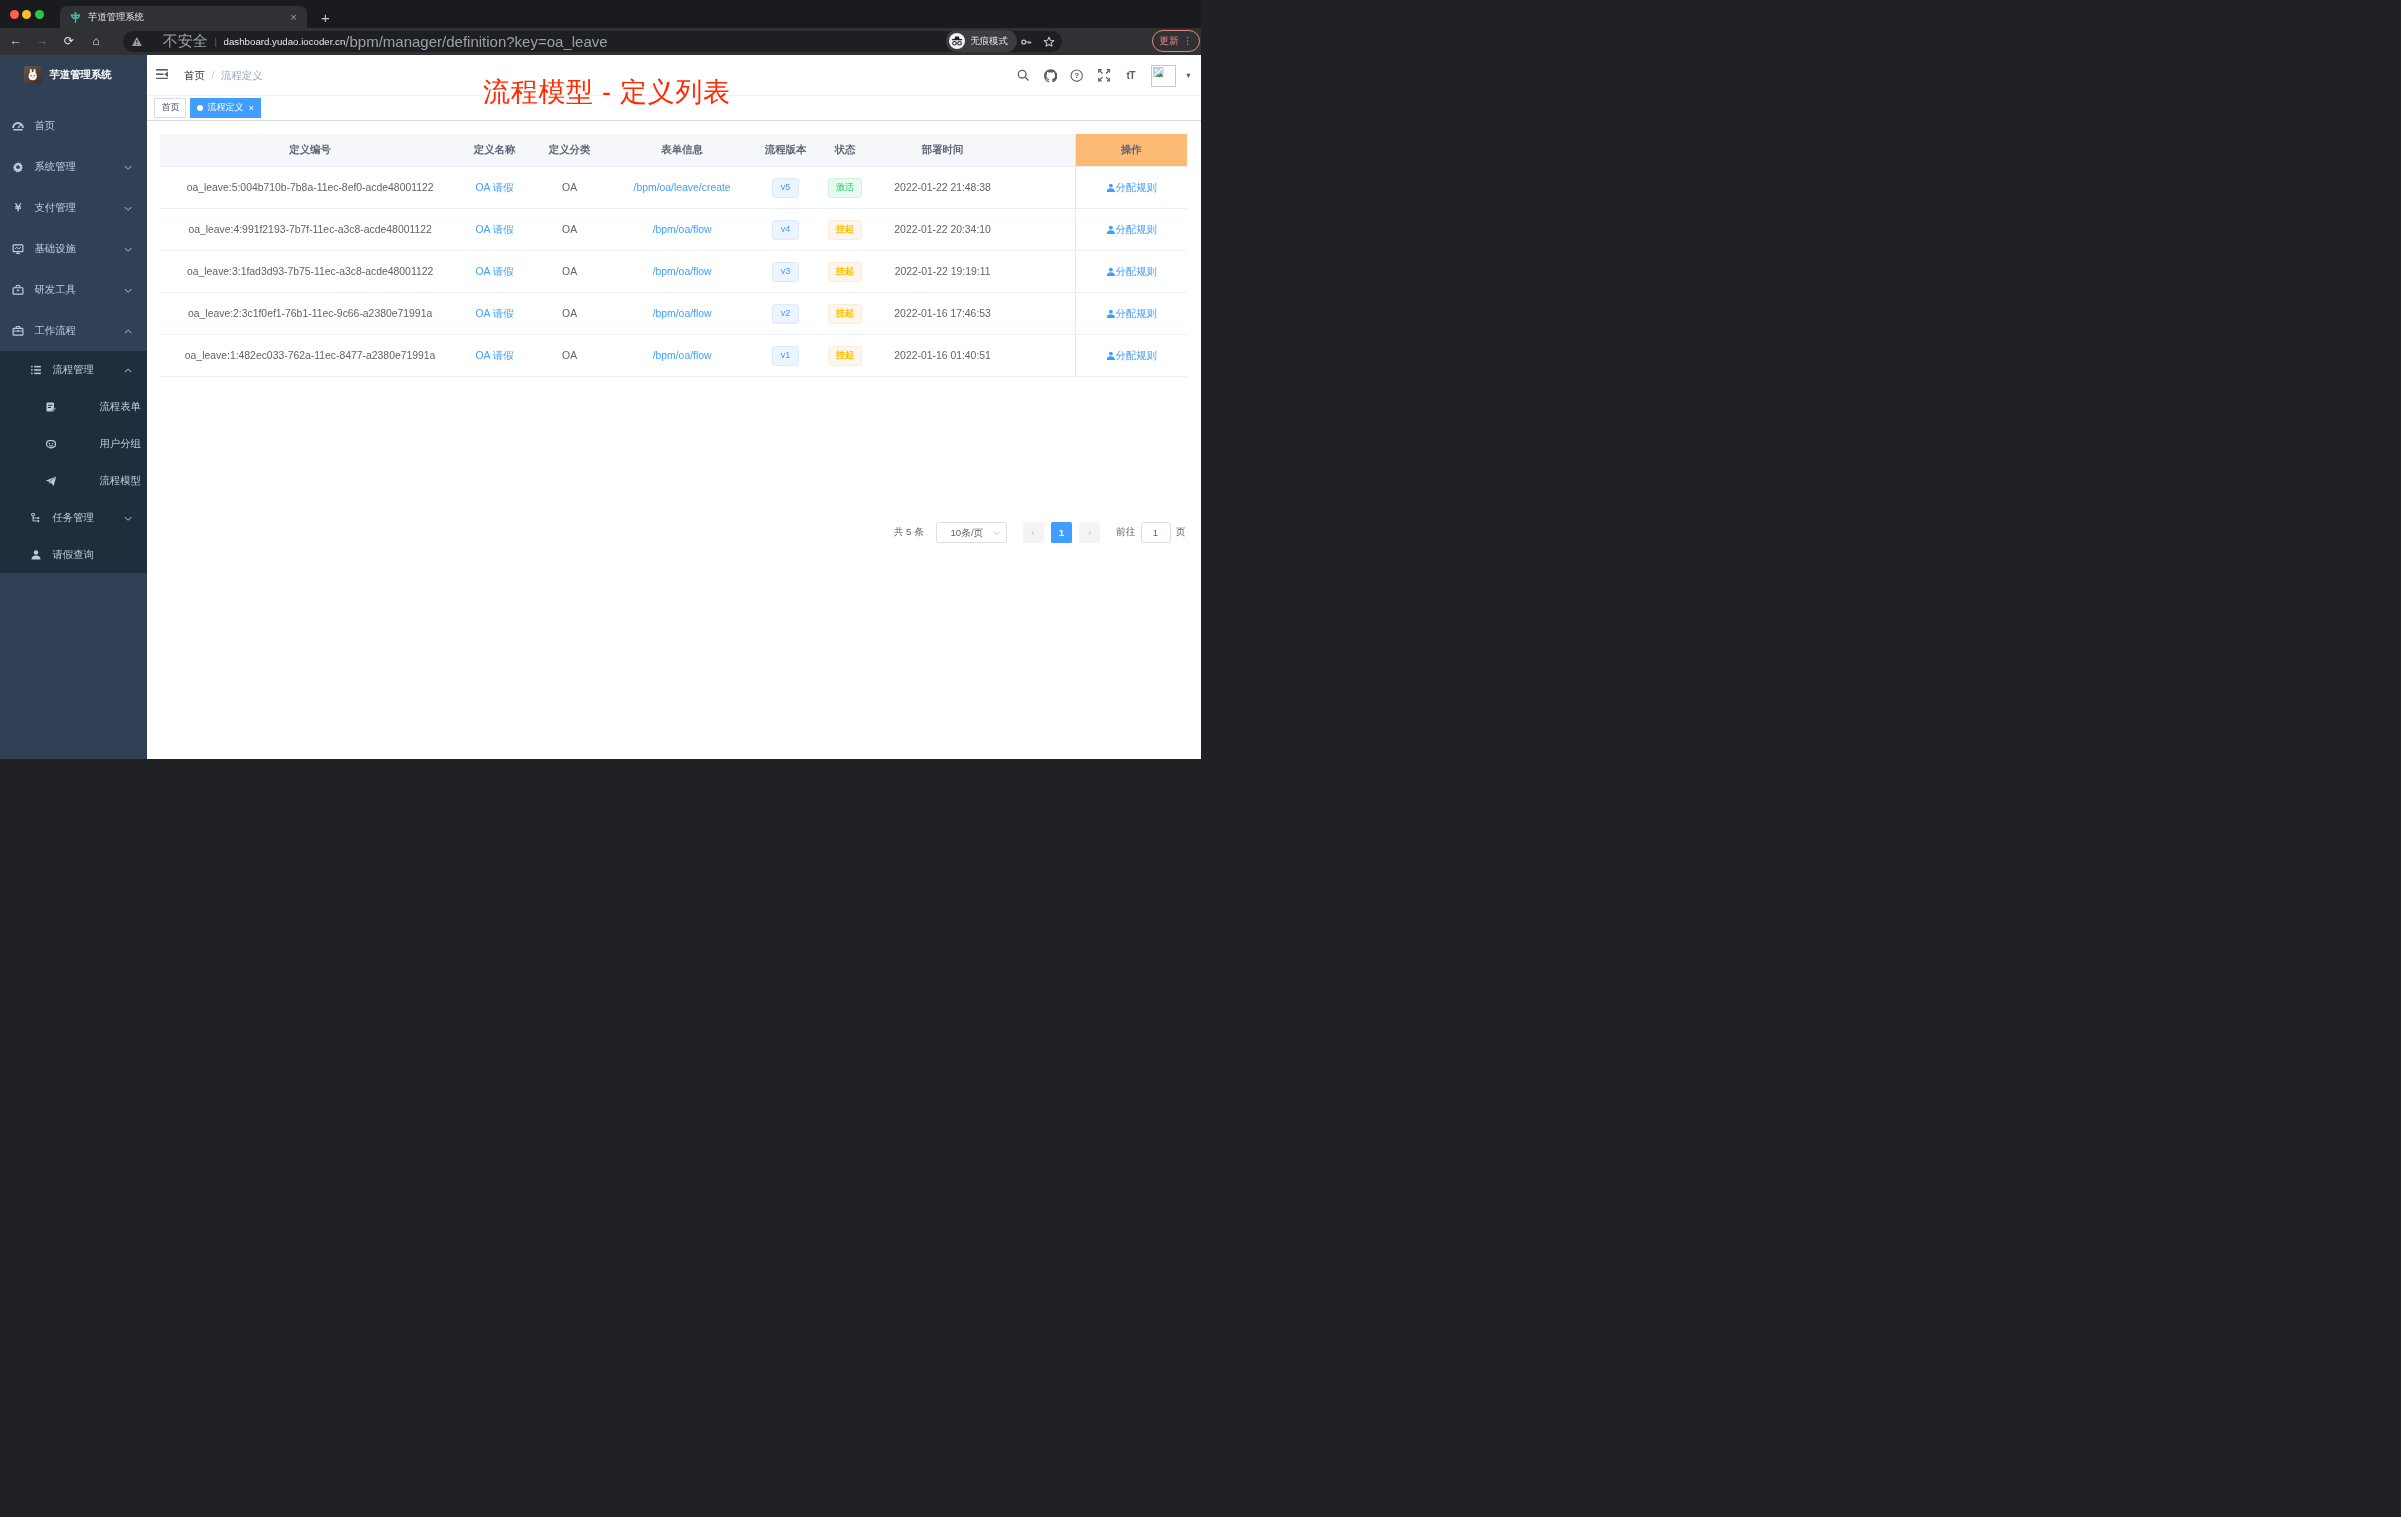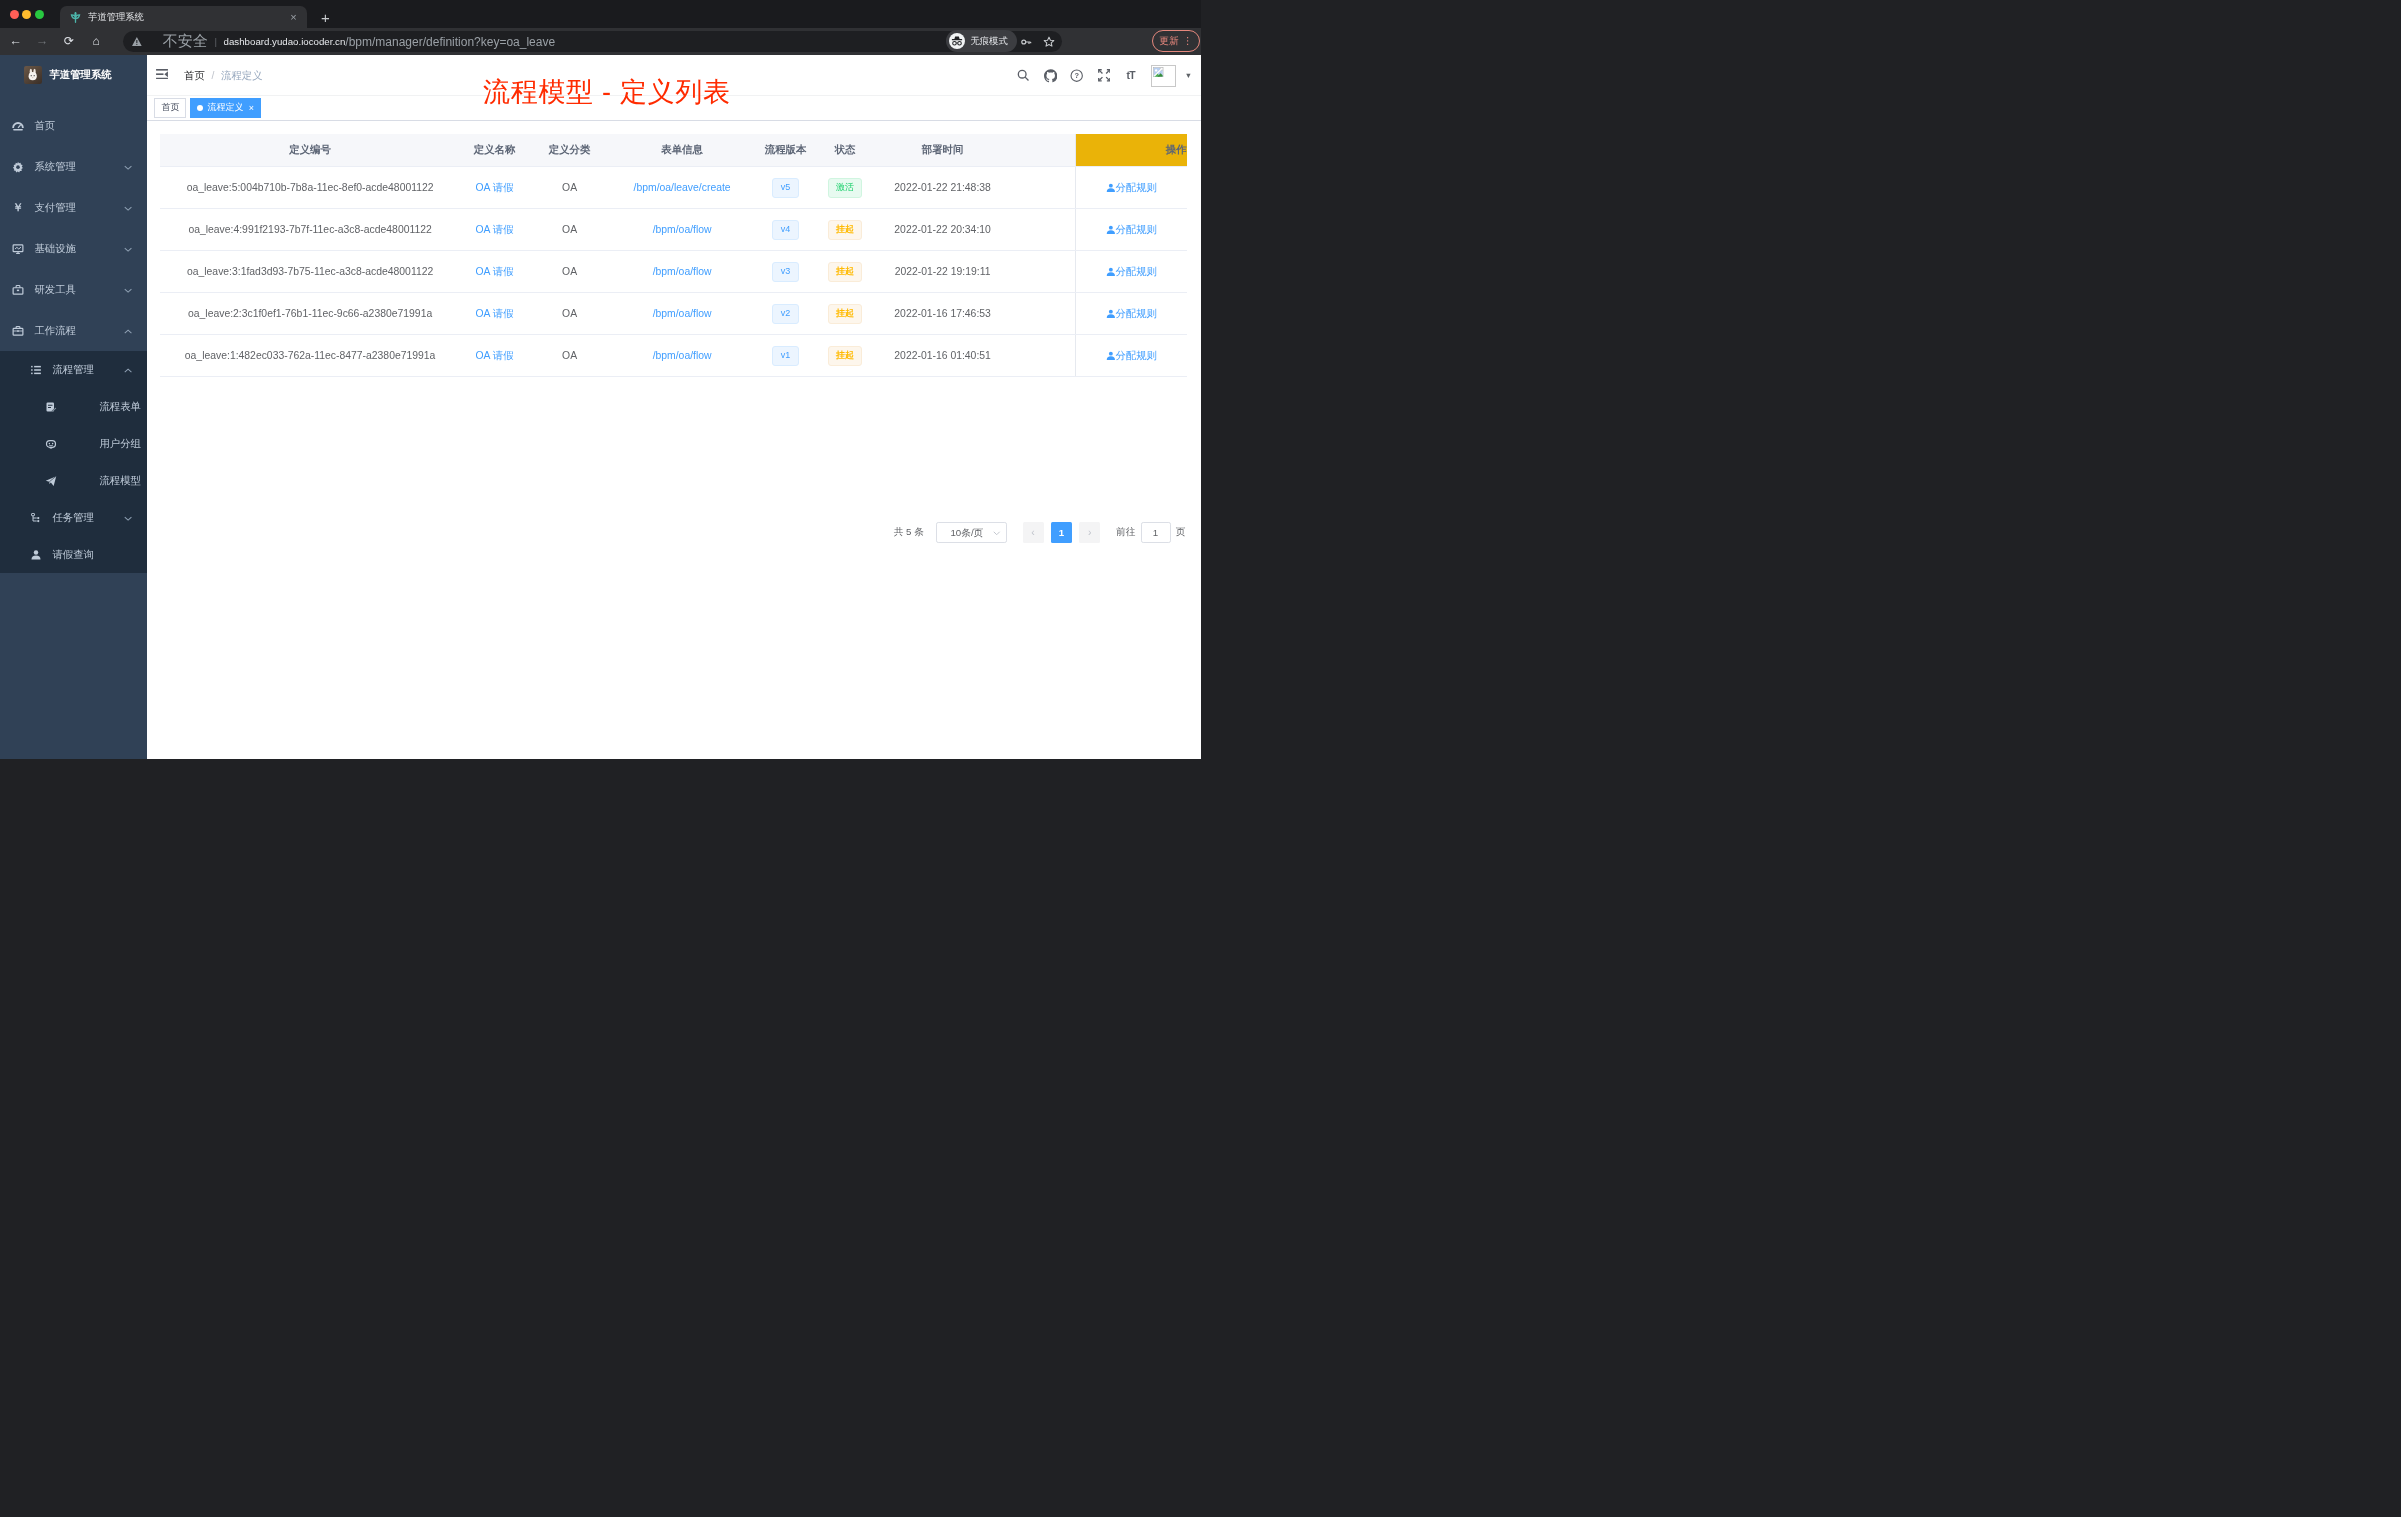--- a/index.html
+++ b/index.html
@@ -18,21 +18,21 @@
   .newtab { position:absolute; left:315px; top:6.7px; color:#c7cacd; font-size:15px; font-weight:300; line-height:21px; width:21px; text-align:center; }
   .toolbar { position:relative; height:27px; background:#303134; }
   .nav-ic { position:absolute; top:0; height:27px; line-height:27px; text-align:center; width:22px; color:#dee1e6; font-size:12.6px; }
   .nav-ic.dim { color:#71757a; }
   .ic-back{left:4.5px;} .ic-fwd{left:31px;} .ic-reload{left:58px; font-size:12px;} .ic-home{left:85px; font-size:12px;}
   .urlpill { position:absolute; left:123px; top:3px; width:939px; height:21px; background:#1e1f22; border-radius:10.4px; display:flex; align-items:center; padding:0 7.4px 0 9px; }
   .warn-tri { width:9.7px; height:9px; flex:0 0 auto; }
   .url-warn { color:#9aa0a6; font-size:15px; margin-left:21px; }
   .url-div { color:#5f6368; margin:0 6.7px; font-size:9.7px; }
   .url-host { color:#e8eaed; font-size:9.7px; }
-  .url-path { color:#9aa0a6; font-size:12px; }
+  .url-path { color:#9aa0a6; font-size:15px; }
   .pill-right { margin-left:auto; display:flex; align-items:center; gap:10.4px; }
   .key-ic, .star-ic { color:#c7cacd; }
   .incog { position:absolute; left:946px; top:2.2px; height:22px; background:#3c3d41; border-radius:11px; display:flex; align-items:center; padding:0 9px 0 3px; }
   .incog-circle { width:16.3px; height:16.3px; background:#f1f3f4; border-radius:50%; display:flex; align-items:center; justify-content:center; }
   .incog-label { color:#e8eaed; font-size:9.3px; margin-left:5.2px; }
   .update { position:absolute; left:1144px; top:2.2px; width:48px; height:22px; border:1.5px solid #e5887d; border-radius:11px; display:flex; align-items:center; justify-content:center; gap:4.5px;margin-left:8px; }
   .update-label { color:#f08b80; font-size:9.7px; }
   .kebab { color:#f08b80; font-size:9.7px; letter-spacing:0; line-height:7.4px; }
 
   
@@ -74,21 +74,21 @@
   .tag.active { background:#409eff; border-color:#409eff; color:#fff; }
   .tag-dot { width:6px; height:6px; border-radius:50%; background:#fff; margin-right:4.5px; }
   .tag-close { margin-left:5.2px; font-size:9px; color:#fff; }
 
   
   .content { position:relative; height:638px; background:#fff; }
   .tbl-wrap { position:absolute; left:12.6px; top:12.6px; width:1025px; }
   table { border-collapse:collapse; width:1025px; table-layout:fixed; font-size:10.4px; color:#606266; }
   th { height:33px; background:#f6f7fa; color:#5c6575; font-weight:700; text-align:center; border-bottom:0.7px solid #ebeef5; }
   td { height:42px; text-align:center; border-bottom:0.7px solid #ebeef5; background:#fff; white-space:nowrap; overflow:hidden; }
-  th.col-action { background:#eab308;text-align:right; }
+  th.col-action { background:#fdba74; }
   .col-action { border-left:0.7px solid #e6e9ef; }
   .link { color:#409eff; cursor:pointer; }
   .vtag { display:inline-block; background:#ecf5ff; border:0.7px solid #d9ecff; color:#409eff; border-radius:3px; font-size:9px; padding:4.5px 7.4px; line-height:1; }
   .stag { display:inline-block; border-radius:3px; font-size:9px; padding:4.5px 6.7px; line-height:1; }
   .stag.success { background:#e7faf0; border:0.7px solid #d0f5e0; color:#13ce66; }
   .stag.warning { background:#fdf6ec; border:0.7px solid #faecd8; color:#ffba00;font-weight:bold; }
   .act { color:#409eff; display:inline-flex; align-items:center; gap:0; cursor:pointer;text-align:right; }
 
   
   .pager { position:absolute; right:15.6px; top:401px; display:flex; align-items:center; font-size:9.7px; color:#606266; }

